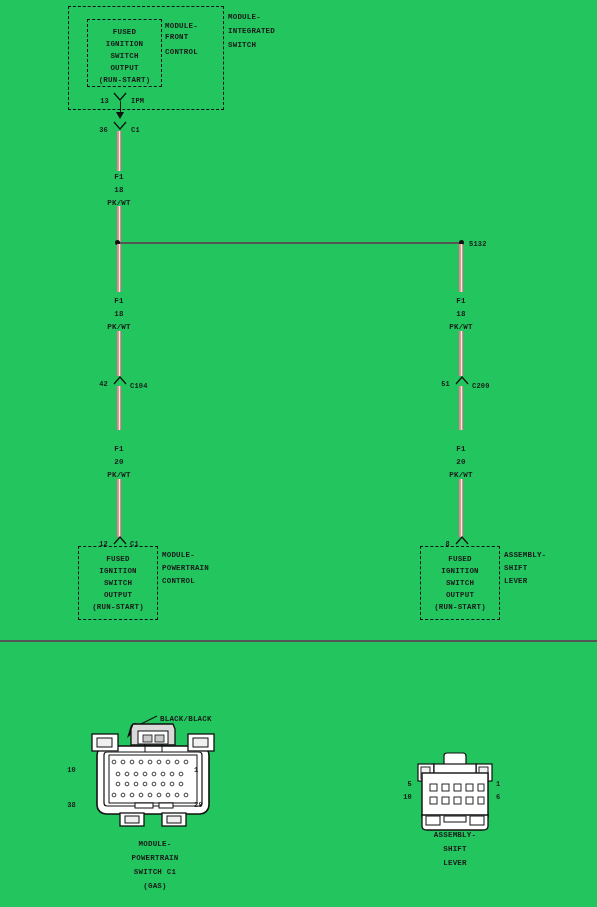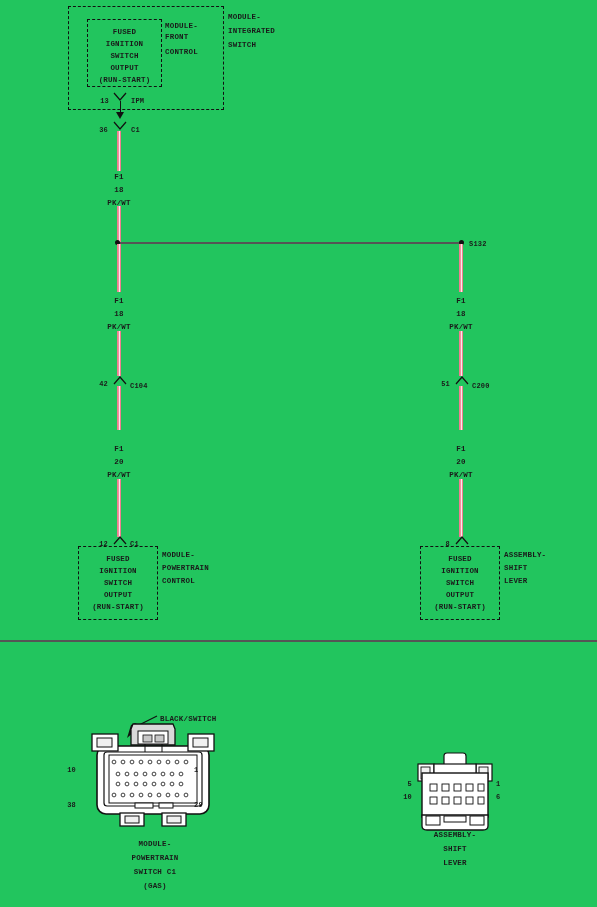--- a/index.html
+++ b/index.html
@@ -289,21 +289,21 @@
 
     <rect x="50" y="89" width="18" height="5" fill="#ffffff" stroke="#111111" stroke-width="1"></rect>
     <rect x="74" y="89" width="14" height="5" fill="#ffffff" stroke="#111111" stroke-width="1"></rect>
 
     <rect x="35" y="99" width="24" height="13" fill="#ffffff" stroke="#111111" stroke-width="1.3"></rect>
     <rect x="40" y="102" width="14" height="7" fill="#f0f0f0" stroke="#111111" stroke-width="1"></rect>
     <rect x="77" y="99" width="24" height="13" fill="#ffffff" stroke="#111111" stroke-width="1.3"></rect>
     <rect x="82" y="102" width="14" height="7" fill="#f0f0f0" stroke="#111111" stroke-width="1"></rect>
   </svg>
 
-  <div class="lbl" style="left:160px; top:714px;">BLACK/SWITCH</div>
+  <div class="lbl" style="left:160px; top:714px;">BLACK/BLACK</div>
 
   <div class="lbl pin right" style="left:58px; top:765px; width:18px;">10</div>
   <div class="lbl pin" style="left:194px; top:765px;">1</div>
   <div class="lbl pin right" style="left:58px; top:800px; width:18px;">38</div>
   <div class="lbl pin" style="left:194px; top:800px;">29</div>
 
   <div class="lbl center" style="left:85px; top:839px; width:140px;">MODULE-</div>
   <div class="lbl center" style="left:85px; top:853px; width:140px;">POWERTRAIN</div>
   <div class="lbl center" style="left:85px; top:867px; width:140px;">SWITCH C1</div>
   <div class="lbl center" style="left:85px; top:881px; width:140px;">(GAS)</div>

